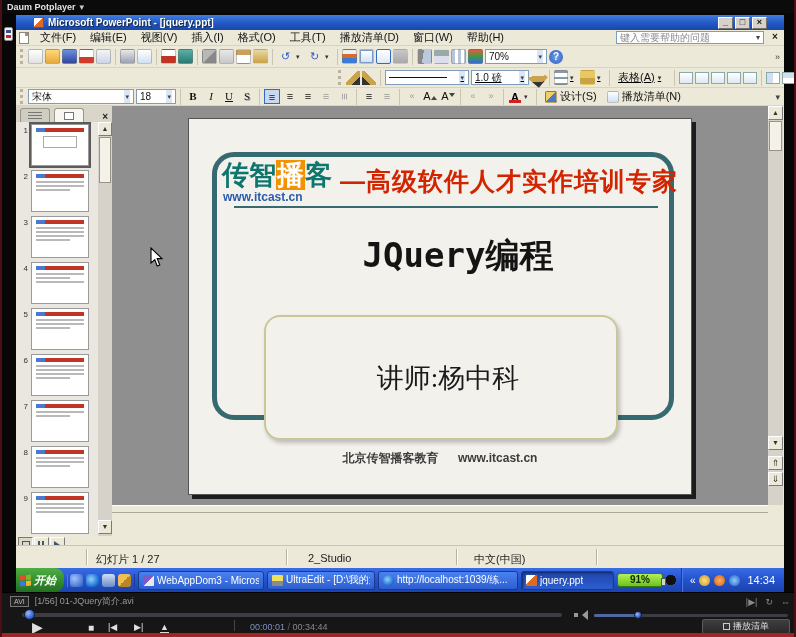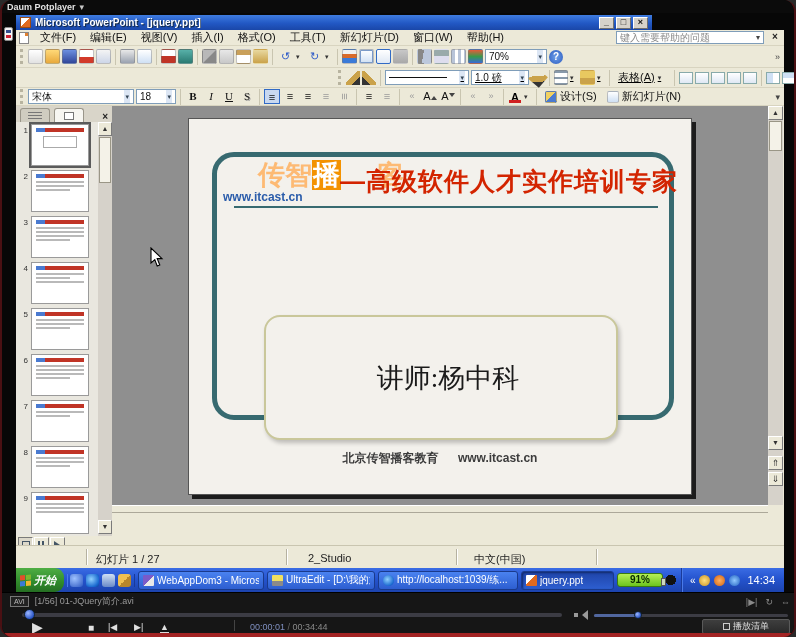--- a/index.html
+++ b/index.html
@@ -1,35 +1,35 @@
 <!DOCTYPE html>
 <html><head>
 <meta charset="utf-8">
 <style>
   * { margin:0; padding:0; box-sizing:border-box; }
   html,body { background:#2a2a2a; }
   body { font-family:"Liberation Sans", sans-serif; }
   #stage { position:relative; width:796px; height:637px; background:#070707; overflow:hidden;
-           border-left:2px solid #4a1013; border-right:2px solid #4a1013; margin:0 auto;border-radius:12px; }
+           border-left:2px solid #4a1013; border-right:2px solid #4a1013; margin:0 auto; }
   .abs { position:absolute; }
   .nosel { white-space:nowrap; overflow:hidden; }
 
   
   .pl-title { left:0; top:0; width:100%; height:13px; background:#0b0b0b; color:#c8c8c8;
               font-size:9px; display:flex; align-items:center; padding-left:5px; gap:4px; }
   .pl-title b { color:#e3e3e3; font-weight:bold; }
   .edge-icon { left:2px; top:27px; width:9px; height:14px; background:#f5f5f5; border-radius:2px;
                border:1px solid #888; }
   .edge-icon i { display:block; margin:2px 1px 0; height:3px; background:#35508f; }
   .bottom-red { left:0; top:633px; width:796px; height:4px; background:#a32424; }
 
   
-  .ppt-titlebar { left:14px; top:15px; width:636px; height:15px;
+  .ppt-titlebar { left:14px; top:15px; width:768px; height:15px;
     background:linear-gradient(#3f7ce0,#2258c4 55%,#1a47a8); color:#fff; display:flex;
-    align-items:center; padding:0 4px; gap:4px; }
+    align-items:center; padding:0 17px; gap:4px; }
   .ppt-titlebar .ttl { font-size:10px; font-weight:bold; text-shadow:1px 1px 1px #123; }
   .app-ic { width:11px; height:11px; background:linear-gradient(135deg,#fff 45%,#e06a1f 45%); border:1px solid #9a4a12; }
   .wbtns { margin-left:auto; display:flex; gap:2px; }
   .wbtn { width:15px; height:12px; background:#d6d2ca; border:1px solid; border-color:#fff #6f6f6f #6f6f6f #fff;
           font-size:9px; line-height:9px; text-align:center; color:#111; font-weight:bold; }
 
   .menubar { left:14px; top:30px; width:768px; height:16px; background:#ece9d8; display:flex;
              align-items:center; font-size:11px; color:#111; border-bottom:1px solid #d8d4c0; }
   .menubar .mi { padding:1px 7px; }
   .doc-ic { width:10px; height:12px; background:#fff; border:1px solid #888; margin:0 4px 0 3px; position:relative; }
@@ -91,21 +91,21 @@
   .vbtn i { position:absolute; left:3px; top:3px; width:8px; height:6px; border:1px solid #456; }
   .vbtn.v2 i { background:repeating-linear-gradient(90deg,#456 0 2px,transparent 2px 4px); border:none; height:7px; }
   .vbtn.v3 i { border:none; width:0; height:0; border-top:4px solid transparent; border-bottom:4px solid transparent; border-left:6px solid #456; }
 
   
   .canvas { left:110px; top:106px; width:656px; height:399px; background:#8f8f8f; }
   .slide-shadow { left:190px; top:122px; width:504px; height:377px; background:#1c1c1c; }
   .slide { left:186px; top:118px; width:504px; height:377px; background:#f3f1ec; border:1px solid #555; }
   .frame { left:210px; top:152px; width:462px; height:268px; border:5px solid #376a70; border-radius:22px; background:transparent; }
   .brand { left:220px; top:160px; display:flex; align-items:flex-start; font-weight:bold; font-size:27px; line-height:30px; }
-  .brand .b1 { color:#fdba74;margin-left:36px; }
+  .brand .b1 { color:#0f766e; }
   .brand .b2 { color:#fff; background:#f39200; padding:0 1px; }
   .brand-url { left:221px; top:190px; font-size:12px; font-weight:bold; color:#2a5caa; }
   .slogan { left:338px; top:165px; font-size:25px; font-weight:bold; color:#d32400; letter-spacing:1px; }
   .brand-line { left:232px; top:206px; width:424px; height:2px; background:#376a70; }
   .slide-title { left:246px; top:233px; width:420px; text-align:center; font-family:"DejaVu Sans Mono", monospace;
                  font-weight:bold; font-size:34px; color:#141414; }
   .lectbox { left:262px; top:315px; width:354px; height:125px; background:#f3f1ec; border:2px solid #c9c79a;
              border-radius:16px; box-shadow:2px 3px 4px rgba(0,0,0,.22); display:flex; align-items:center; justify-content:center; }
   .lect { font-family:"Liberation Serif", "DejaVu Serif", serif; font-size:27px; color:#1a1a1a; padding-left:14px; }
   .sfooter { left:186px; top:450px; width:504px; text-align:center; font-size:12px; font-weight:bold; color:#3c3c3c; }
@@ -194,21 +194,21 @@
   </div>
 
   <div class="abs menubar">
     <span class="doc-ic"></span>
     <span class="mi">文件(F)</span>
     <span class="mi">编辑(E)</span>
     <span class="mi">视图(V)</span>
     <span class="mi">插入(I)</span>
     <span class="mi">格式(O)</span>
     <span class="mi">工具(T)</span>
-    <span class="mi">新幻灯片(D)</span>
+    <span class="mi">播放清单(D)</span>
     <span class="mi">窗口(W)</span>
     <span class="mi">帮助(H)</span>
     <span class="helpbox">
       <span>键入需要帮助的问题</span>
       <span class="cv">▾</span>
     </span>
     <span class="close-doc">×</span>
   </div>
 
   <div class="abs tbar" style="top:46px;height:22px;">
@@ -323,21 +323,21 @@
     <span class="sep"></span>
     <span class="fc-a">A</span>
     <span class="cart">▾</span>
     <span class="sep"></span>
     <span class="txtbtn">
       <span class="tbi" style="width:12px;height:12px;background:linear-gradient(135deg,#f0d060 50%,#4a7ad0 50%)"></span>
       <span>设计(S)</span>
     </span>
     <span class="txtbtn">
       <span class="tbi" style="width:12px;height:12px;background:linear-gradient(#fff,#cfe0f4)"></span>
-      <span>新幻灯片(N)</span>
+      <span>播放清单(N)</span>
     </span>
     <span class="ovf">▾</span>
   </div>
 
   <div class="abs" style="left:14px;top:106px;width:768px;height:439px;background:#ece9d8"></div>
 
   <div class="abs tabsbar">
     <span class="tab">
         <span class="tl"></span>
       </span>
@@ -453,20 +453,21 @@
   <div class="abs slide"></div>
   <div class="abs frame"></div>
   <div class="abs brand">
     <span class="b1">传智</span>
     <span class="b2">播</span>
     <span class="b1">客</span>
   </div>
   <div class="abs brand-url">www.itcast.cn</div>
   <div class="abs slogan nosel">—高级软件人才实作培训专家</div>
   <div class="abs brand-line"></div>
+  <div class="abs slide-title">JQuery编程</div>
   <div class="abs lectbox">
     <span class="lect">讲师:杨中科</span>
   </div>
   <div class="abs sfooter">
     <span>北京传智播客教育</span>
     <span>www.itcast.cn</span>
   </div>
 
   <div class="abs vscroll">
     <div class="sbtn">▲</div>

